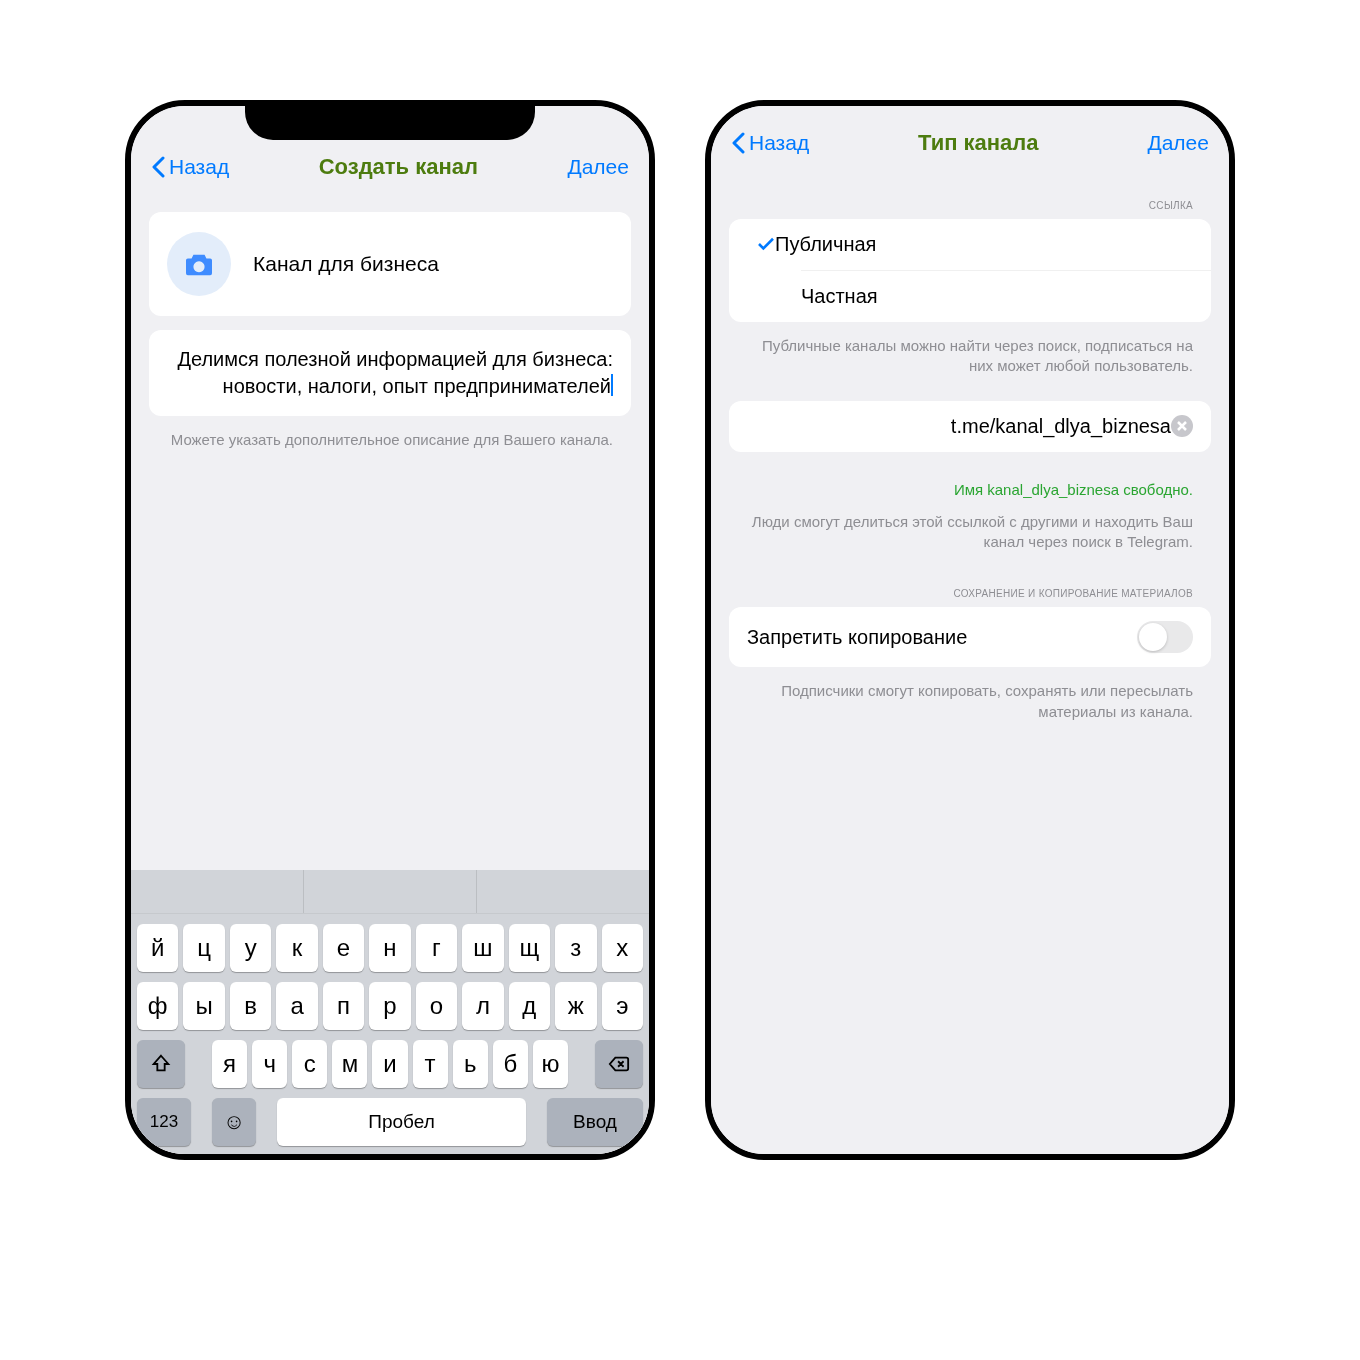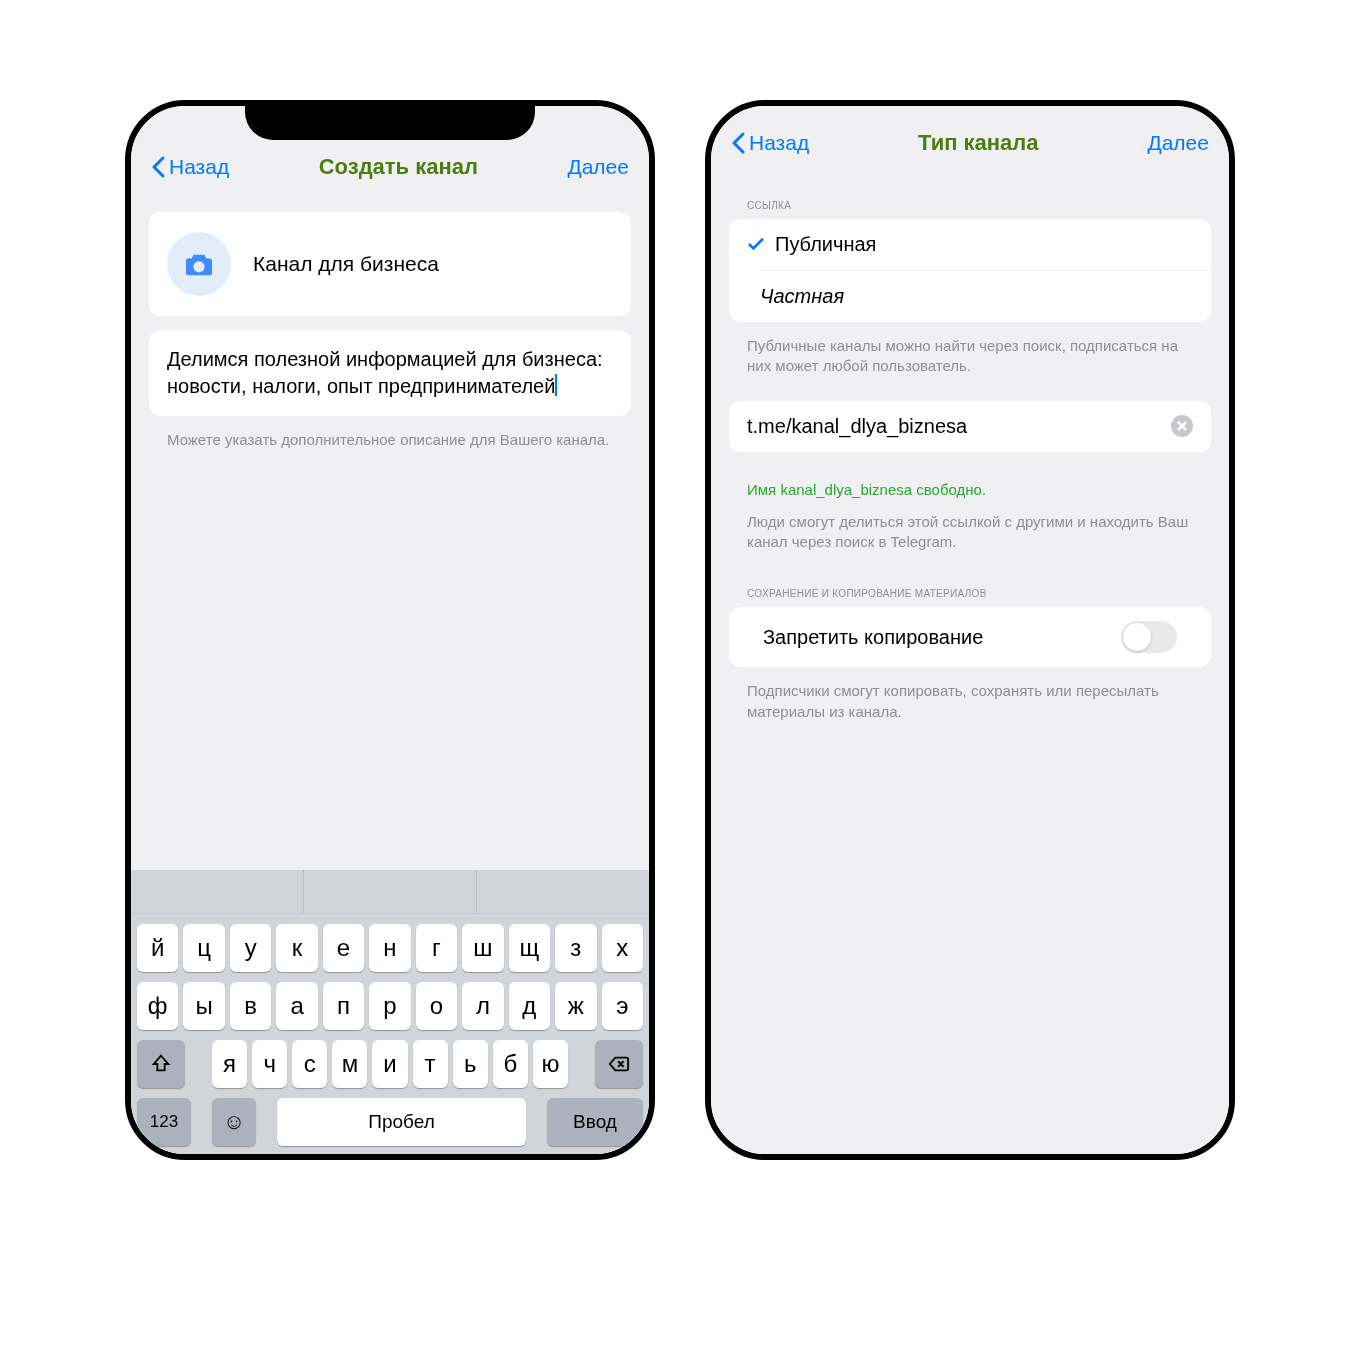--- a/index.html
+++ b/index.html
@@ -15,20 +15,21 @@
     padding-top: 100px;
   }
   .phone {
     width: 530px;
     height: 1060px;
     border: 6px solid #000;
     border-radius: 60px;
     background: #f0f0f3;
     position: relative;
     overflow: hidden;
+    text-align: right;
   }
   .phone.left::before {
     content: "";
     position: absolute;
     top: -12px; left: 50%;
     transform: translateX(-50%);
     width: 290px; height: 46px;
     background: #000;
     border-radius: 0 0 28px 28px;
     z-index: 10;
@@ -114,21 +115,21 @@
     text-transform: uppercase;
     letter-spacing: 0.3px;
   }
 
   .list-card .row {
     display: flex;
     align-items: center;
     padding: 14px 18px;
     font-size: 20px;
   }
-  .list-card .row + .row { border-top: 1px solid rgba(0,0,0,0.06); margin-left: 31px; padding-left: 0; font-style: italic; }
+  .list-card .row + .row { border-top: 1px solid rgba(0,0,0,0.06); margin-left: 72px; padding-left: 0; }
   .list-card .row + .row .label { margin-left: 0; }
   .check { width: 28px; display: inline-block; color: #007aff; }
   .check svg { width: 18px; height: 14px; stroke: #007aff; stroke-width: 3; fill: none; }
   .row .label { color: #000; }
 
   .link-row {
     display: flex;
     align-items: center;
     padding: 14px 18px;
     font-size: 20px;
@@ -142,21 +143,21 @@
     align-items: center;
     justify-content: center;
     flex-shrink: 0;
   }
   .clear-btn svg { width: 10px; height: 10px; stroke: #fff; stroke-width: 2.5; }
 
   .toggle-row {
     display: flex;
     align-items: center;
     justify-content: space-between;
-    padding: 14px 34px;
+    padding: 14px 18px;
     font-size: 20px;
     gap: 45px;
   }
   .toggle {
     width: 56px; height: 32px;
     border-radius: 16px;
     background: #e9e9ea;
     position: relative;
   }
   .toggle::after {

